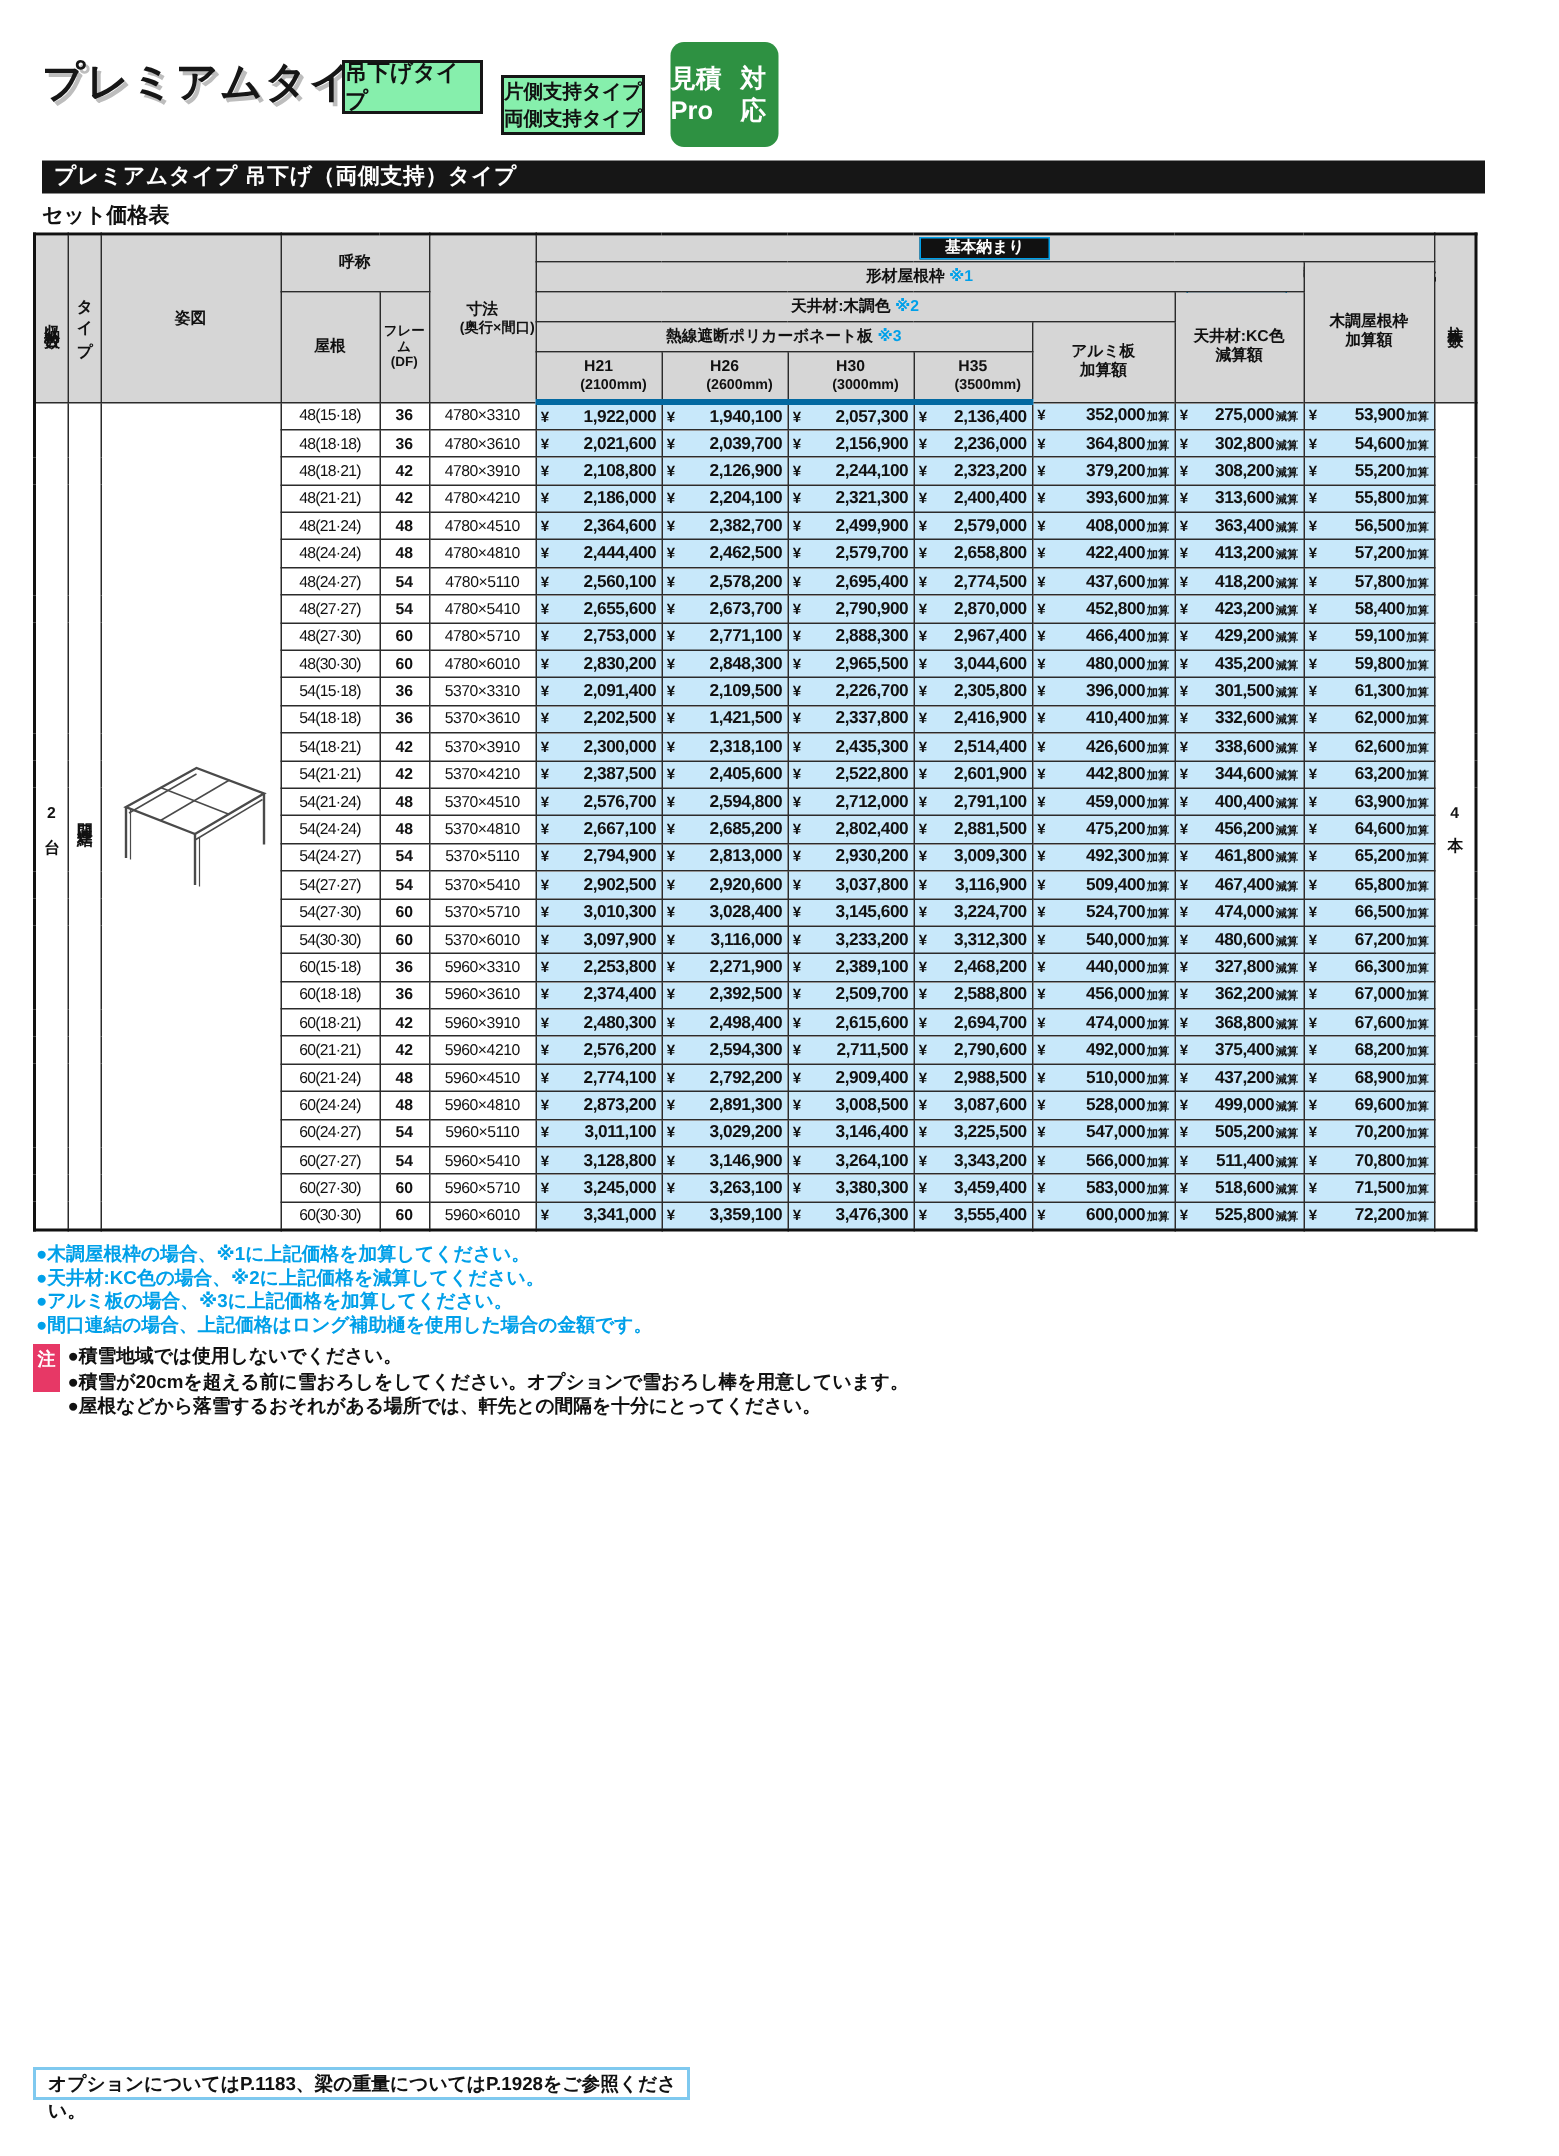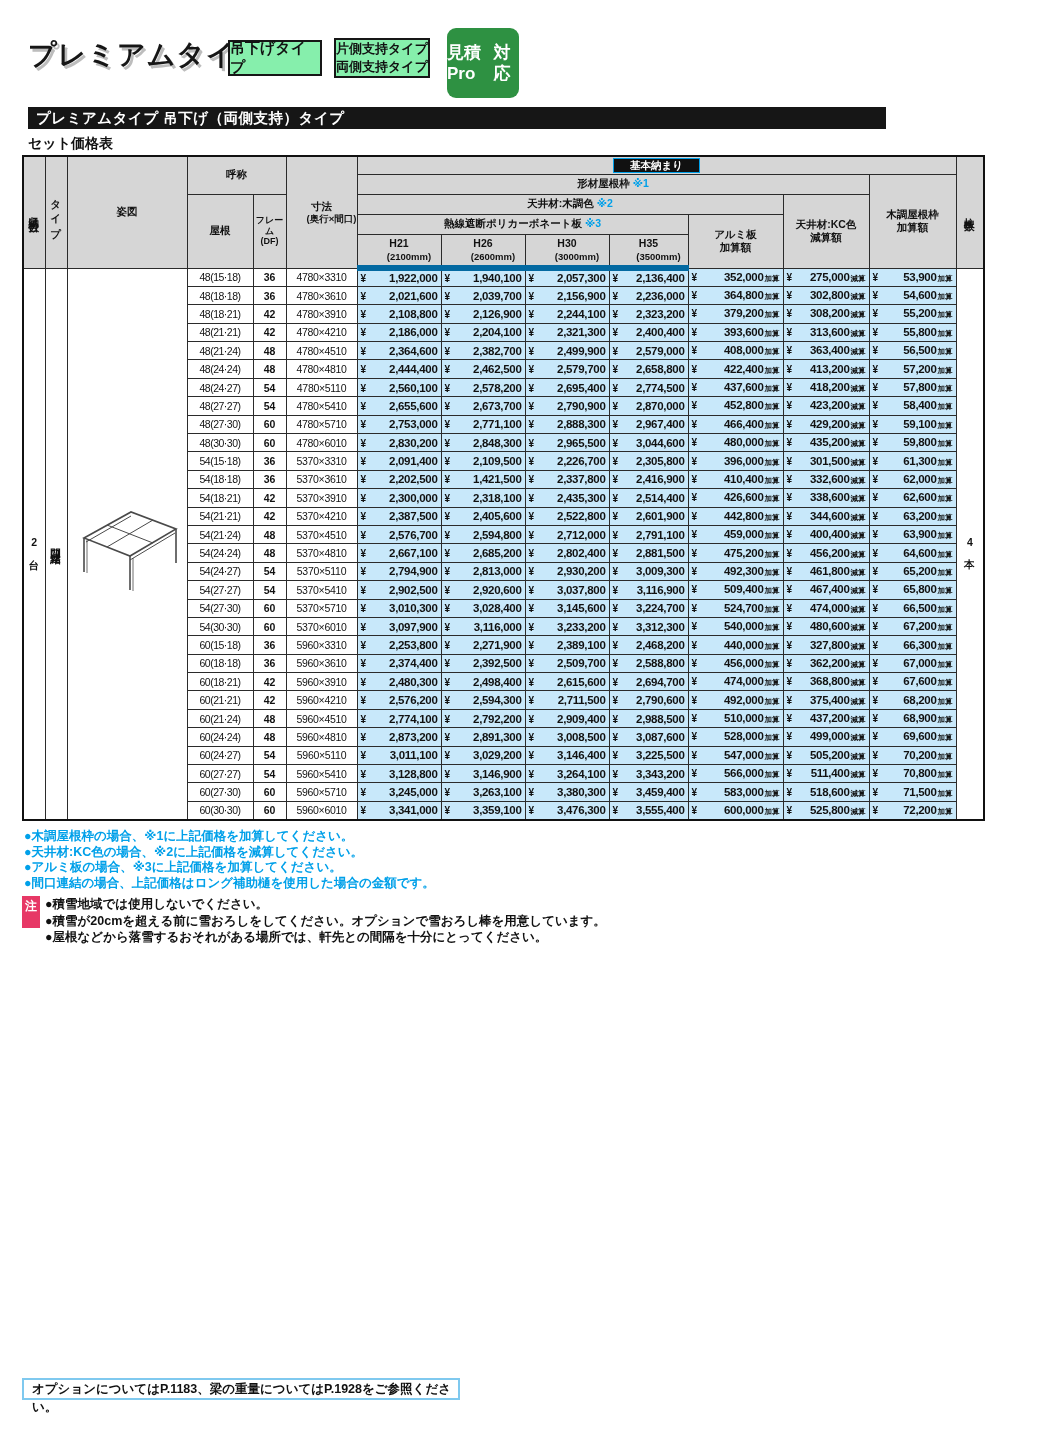--- a/index.html
+++ b/index.html
@@ -6,42 +6,42 @@
   html,body { background:#fff; }
   body { font-family:"Liberation Sans","DejaVu Sans",sans-serif; color:#111; }
   #page { position:relative; width:1039px; height:1437px; background:#fff; overflow:hidden; }
 
   
   #main-title { position:absolute; left:28px; top:36px; font-size:28px; font-weight:bold;
     letter-spacing:1px; color:#161616; text-shadow:2.5px 2.5px 0 #bdbdbd; }
   .type-tag { position:absolute; border:2px solid #161616; background:#86efac; display:flex;
     flex-direction:column; align-items:center; justify-content:center; font-weight:bold; }
   #tag-hanging { left:228px; top:40px; width:94px; height:36px; font-size:15px; }
-  #tag-support { left:334px; top:38px; width:96px; height:40px; font-size:13px; line-height:1.35; }
+  #tag-support { left:334px; top:50px; width:96px; height:40px; font-size:13px; line-height:1.35; }
   #estimate-badge { position:absolute; left:447px; top:28px; width:72px; height:70px;
     background:#2e9142; border-radius:9px; color:#fff; font-weight:bold; display:flex;
     flex-direction:row; align-items:center; justify-content:center; font-size:17px; line-height:1.25; }
 
-  #section-bar { position:absolute; left:28px; top:107px; width:858px; height:22px;
+  #section-bar { position:absolute; left:28px; top:107px; width:962px; height:22px;
     background:#161616; color:#fff; font-size:14.5px; font-weight:bold; line-height:22px;
     padding-left:8px; letter-spacing:0.5px; }
 
   #table-title { position:absolute; left:28px; top:135px; font-size:14px; font-weight:bold; }
   #order-line { position:absolute; right:49px; top:136px; display:flex; align-items:center; gap:4px;
     font-size:11.5px; font-weight:bold; }
   #order-badge { color:#0099e0; background:#d9eefb; border:1px solid #0099e0; padding:19px 5px;
     font-size:11px;margin-top:40px; }
 
   
   #price-table { position:absolute; left:22px; top:155px; border-collapse:collapse;
     table-layout:fixed; width:963px; }
   #price-table th, #price-table td { border:1px solid #2b2b2b; overflow:hidden; }
   #price-table { border:2px solid #111; }
   #price-table thead th { background:#d6d6d6; font-size:10.5px; font-weight:bold; text-align:center; }
-  #price-table thead tr:last-child th { border-bottom:6px solid #0369a1; }
+  #price-table thead tr:last-child th { border-bottom:4px solid #0369a1; }
   .h2line { line-height:1.2; font-size:10.5px; }
   .h2line .sub { font-size:9.5px; font-weight:bold;padding-left:20px; }
   .vh { writing-mode:vertical-rl; text-orientation:upright; letter-spacing:2px; font-size:10.5px; }
   .mark { color:#00a0e9; font-weight:bold; }
   #basic-badge { display:inline-block; background:#111; color:#fff; border:1px solid #00a0e9;
     font-size:10.5px; font-weight:bold; line-height:13px; padding:0 16px; }
   tr.rA { height:18px; } tr.rB, tr.rC, tr.rD { height:20px; } tr.rE { height:34px; }
   #price-table tbody tr { height:18.4px; }
   #price-table tbody td { background:#fff; font-size:10.5px; text-align:center; }
   #price-table tbody td.blue { background:#c8e8fa; }

